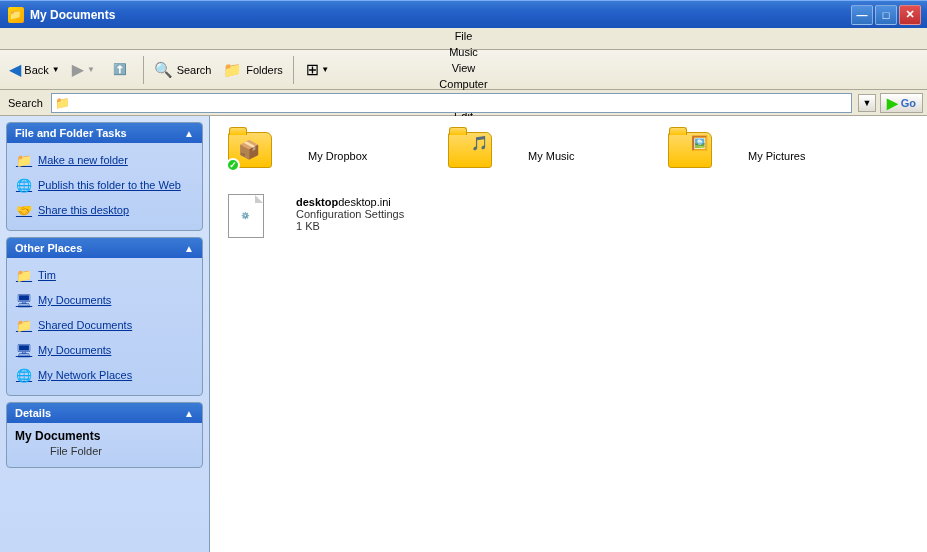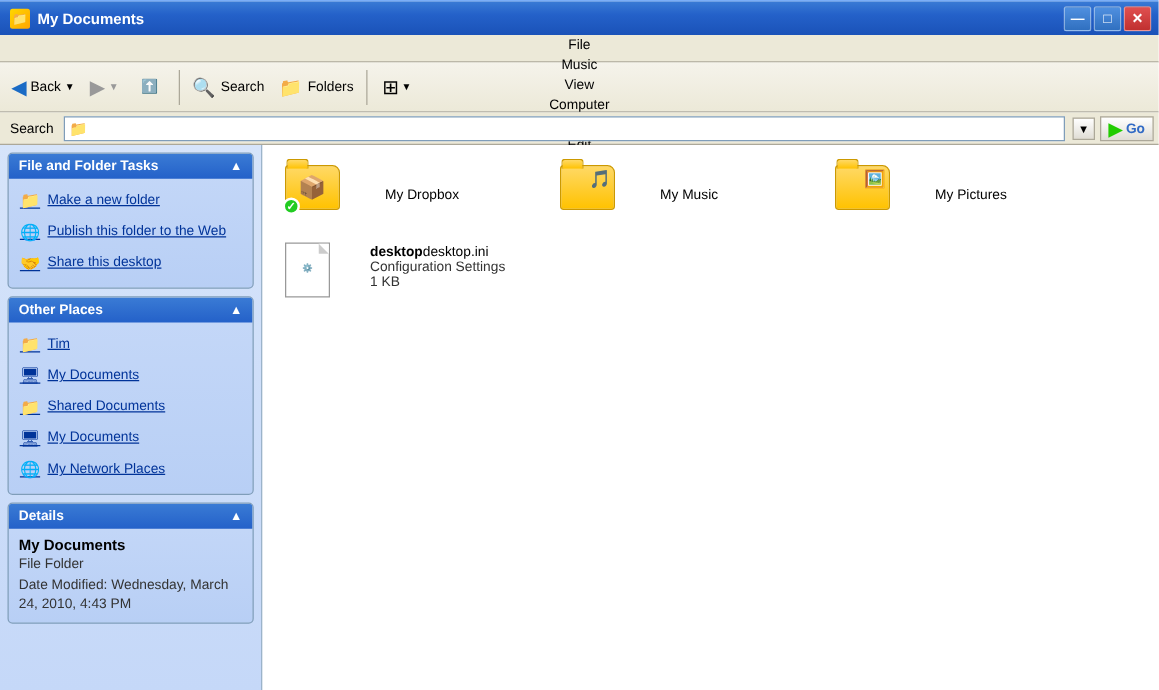--- a/index.html
+++ b/index.html
@@ -110,21 +110,21 @@
       margin-bottom: 3px;
     }
     .sidebar-icon { width: 18px; height: 18px; flex-shrink: 0; display: flex; align-items: center; justify-content: center; font-size: 13px; }
 
     
     .chevron { font-size: 10px; }
 
     
     .details-content { padding: 6px 8px; font-size: 11px; }
     .details-title { font-weight: bold; font-size: 12px; margin-bottom: 2px; }
-    .details-subtitle { color: #333; margin-bottom: 4px; }
+    .details-subtitle { color: #333; margin-bottom: 4px; margin-left: 35px; }
     .details-info { color: #333; line-height: 1.4; }
 
     
     .file-pane {
       flex: 1;
       background: white;
       overflow-y: auto;
       padding: 10px;
     }
     .file-grid {
@@ -307,24 +307,20 @@
     </div>
 
     <div class="sidebar-section">
       <div class="sidebar-section-header">
         <span>Details</span>
         <span class="chevron">▲</span>
       </div>
       <div class="details-content">
         <div class="details-title">My Documents</div>
         <div class="details-subtitle">File Folder</div>
-        <div class="details-info">
-          <span>Date Modified:</span>
-          <span>Wednesday, March 24, 2010, 4:43 PM</span>
-        </div>
       </div>
     </div>
 
   </div>
 
   <div class="file-pane">
     <div class="file-grid">
 
       <div class="file-item">
         <div class="file-icon-large">

